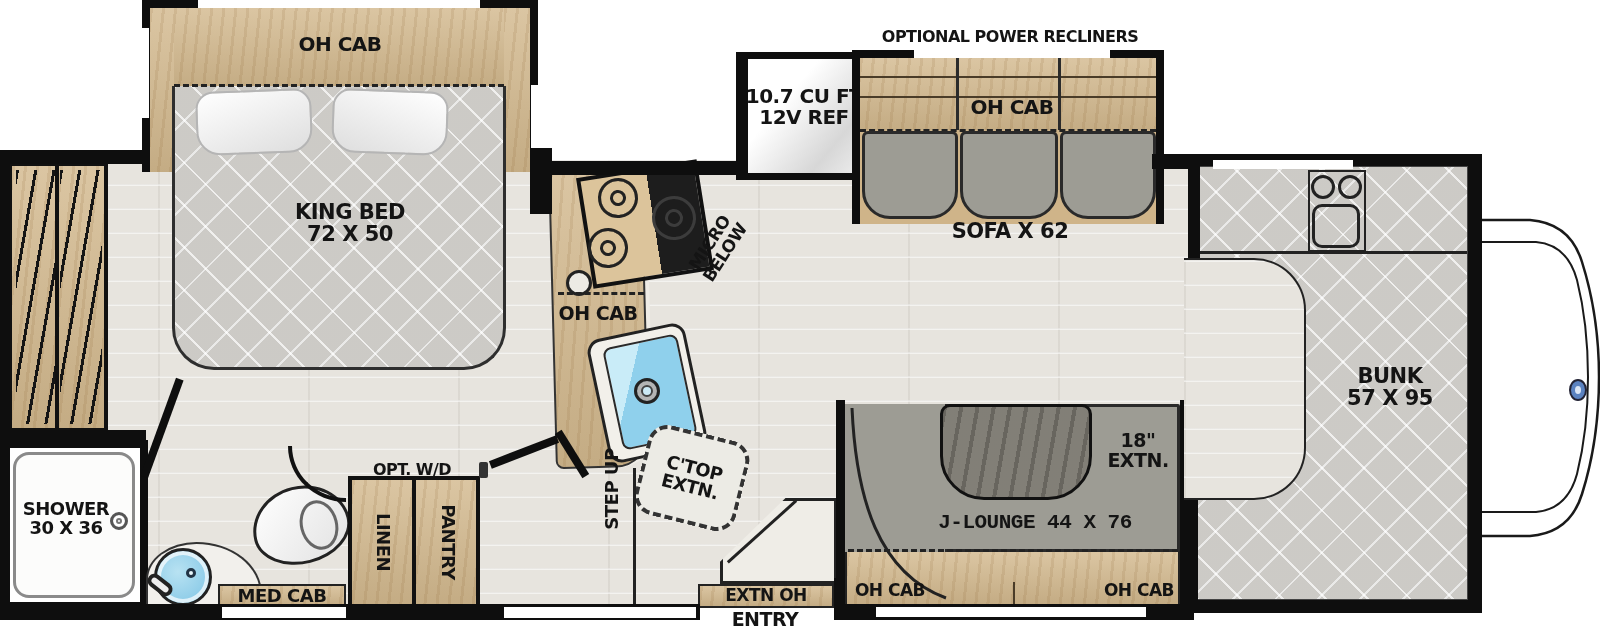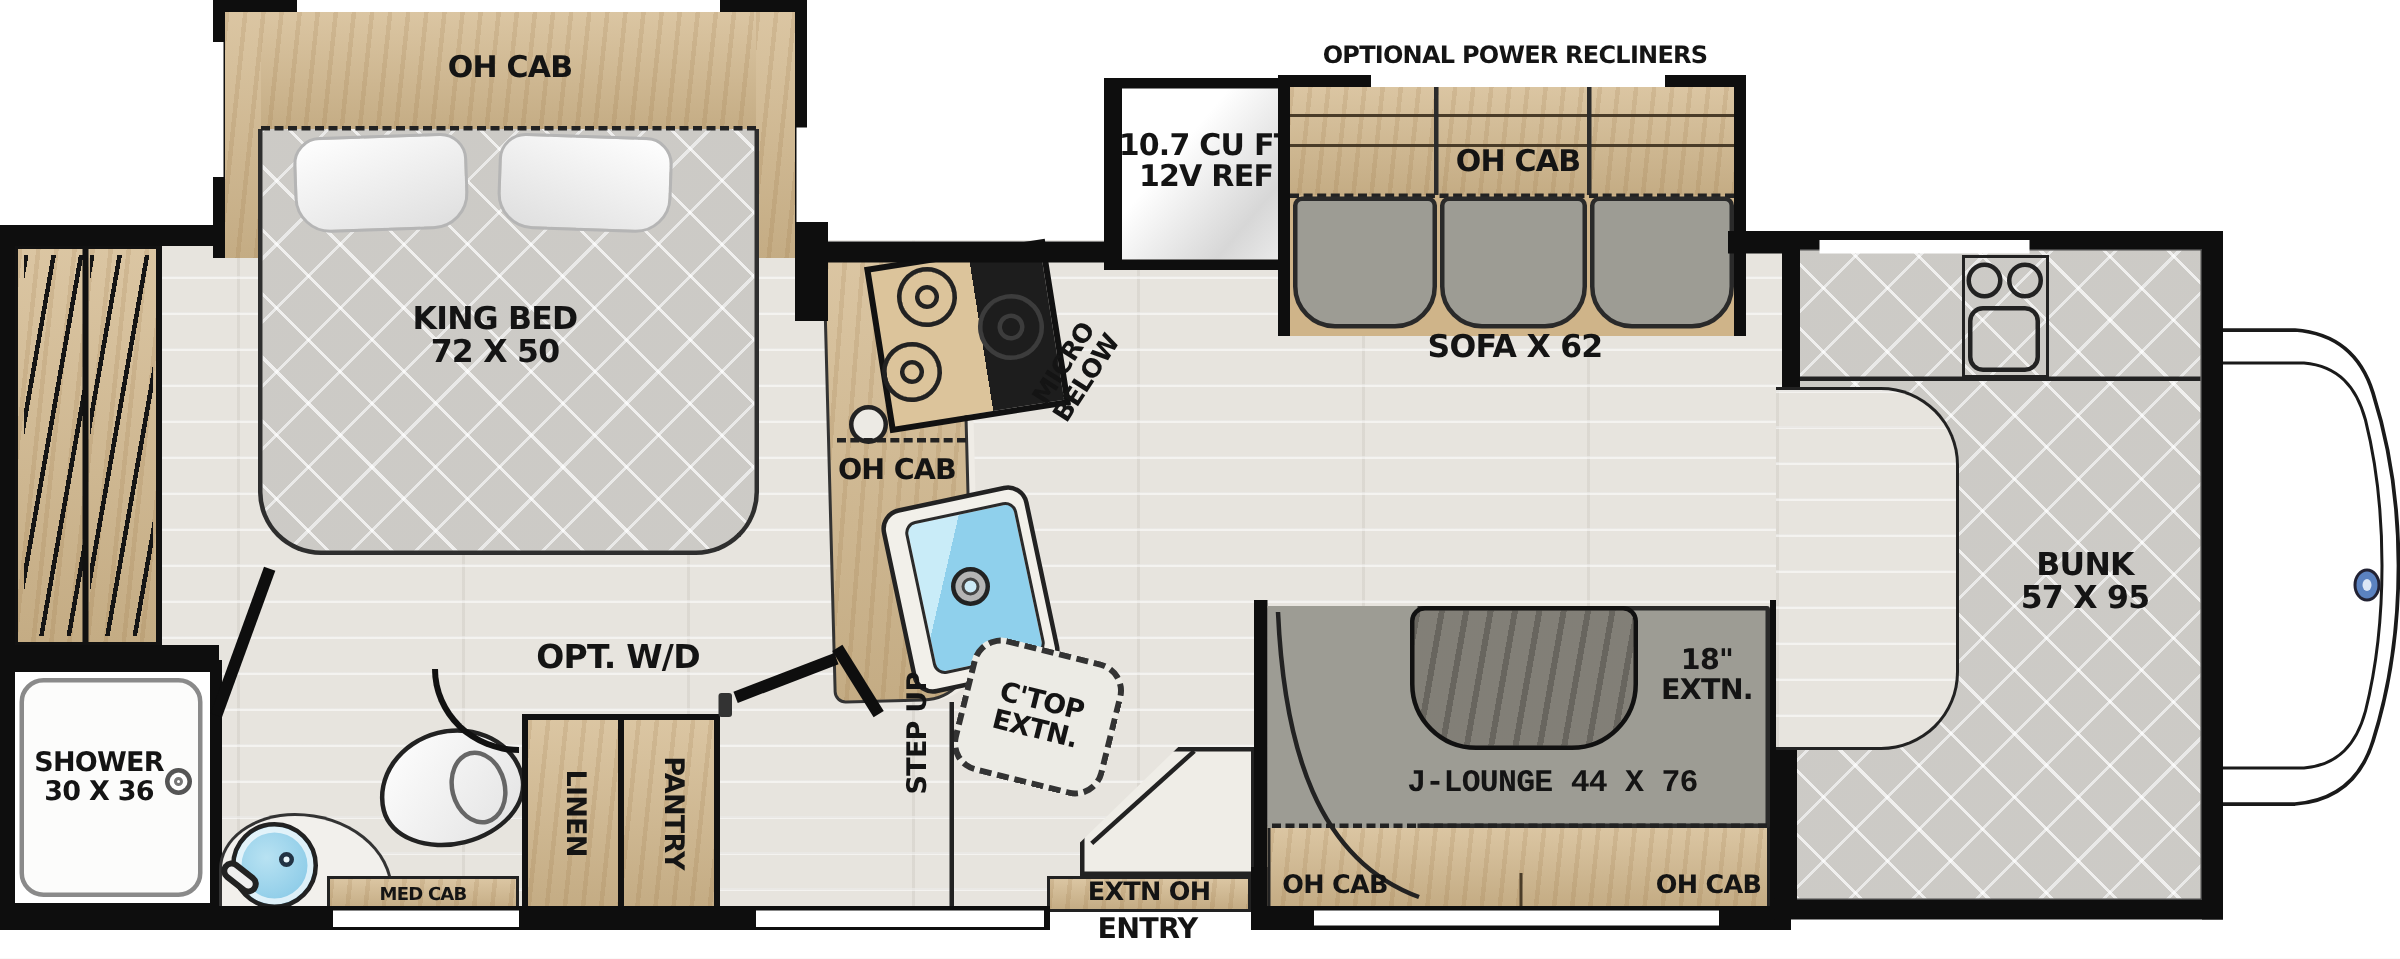--- a/index.html
+++ b/index.html
@@ -40,21 +40,21 @@
   <div class="abs wood" style="left:504px;top:8px;width:26px;height:164px;"></div>
   <div class="abs win" style="left:198px;top:0;width:282px;height:8px;"></div>
   <div class="abs win" style="left:142px;top:28px;width:7px;height:90px;"></div>
   <div class="abs win" style="left:531px;top:85px;width:7px;height:75px;"></div>
   <div class="abs lbl" style="left:230px;top:30px;width:220px;height:28px;font-size:20px;">OH CAB</div>
 
   <div class="abs quilt" style="left:172px;top:86px;width:334px;height:284px;border:3px solid #2e2e2e;border-top:none;border-radius:0 0 42px 42px;"></div>
   <div class="abs dashline" style="left:174px;top:84px;width:330px;height:0;"></div>
   <div class="abs" style="left:196px;top:90px;width:116px;height:64px;background:linear-gradient(160deg,#ffffff,#dedede);border:2px solid #b5b5b5;border-radius:18px 18px 24px 24px;transform:rotate(-2deg);"></div>
   <div class="abs" style="left:332px;top:90px;width:116px;height:64px;background:linear-gradient(200deg,#ffffff,#dedede);border:2px solid #b5b5b5;border-radius:18px 18px 24px 24px;transform:rotate(2deg);"></div>
-  <div class="abs lbl" style="left:230px;top:198px;width:200px;height:52px;font-size:21px;">
+  <div class="abs lbl" style="left:250px;top:198px;width:200px;height:52px;font-size:21px;">
     <span>KING BED</span>
     <span>72 X 50</span>
   </div>
 
   <div class="abs wood" style="left:8px;top:162px;width:100px;height:270px;border:4px solid #111;"></div>
   <div class="abs" style="left:16px;top:170px;width:40px;height:254px;background:repeating-linear-gradient(100deg,#151515 0 3px,rgba(0,0,0,0) 3px 18px);"></div>
   <div class="abs" style="left:60px;top:170px;width:42px;height:254px;background:repeating-linear-gradient(100deg,#151515 0 3px,rgba(0,0,0,0) 3px 18px);"></div>
   <div class="abs" style="left:55px;top:166px;width:4px;height:262px;background:#111;"></div>
   <div class="abs wall" style="left:0;top:430px;width:146px;height:14px;"></div>
 
@@ -65,26 +65,26 @@
     <span>30 X 36</span>
   </div>
   <div class="abs" style="left:110px;top:512px;width:18px;height:18px;border:3px solid #555;border-radius:50%;background:#fff;box-shadow:inset 0 0 0 3px #fff, inset 0 0 0 5px #777;"></div>
 
   <div class="abs" style="left:146px;top:542px;width:116px;height:64px;background:#f2f0ec;border:2px solid #333;border-bottom:none;border-radius:54px 70px 0 0 / 40px 56px 0 0;"></div>
   <div class="abs" style="left:154px;top:548px;width:58px;height:58px;border:3px solid #222;border-radius:50%;background:radial-gradient(circle at 40% 40%, #b8e2f2, #7cc3e4);box-shadow:inset 0 0 0 4px rgba(255,255,255,.7);"></div>
   <div class="abs" style="left:146px;top:578px;width:28px;height:14px;border:4px solid #222;border-radius:9px;background:#eee;transform:rotate(38deg);"></div>
   <div class="abs" style="left:186px;top:568px;width:10px;height:10px;border:3px solid #234;border-radius:50%;background:#e8f6fb;"></div>
   <div class="abs" style="left:252px;top:486px;width:98px;height:78px;background:linear-gradient(140deg,#ffffff,#e2e2e2);border:3px solid #222;border-radius:50% 50% 50% 50% / 55% 55% 45% 45%;transform:rotate(-14deg);"></div>
   <div class="abs" style="left:300px;top:500px;width:38px;height:50px;border:3px solid #666;border-radius:50%;transform:rotate(-14deg);"></div>
-  <div class="abs wood lbl" style="left:218px;top:584px;width:128px;height:24px;border:2px solid #222;font-size:12px;">MED CAB</div>
+  <div class="abs wood lbl" style="left:218px;top:584px;width:128px;height:24px;border:2px solid #222;font-size:18px;">MED CAB</div>
 
   <div class="abs" style="left:158px;top:376px;width:8px;height:104px;background:#0e0e0e;transform:rotate(20deg);"></div>
   <div class="abs" style="left:288px;top:446px;width:58px;height:56px;border-left:4px solid #111;border-bottom:4px solid #111;border-bottom-left-radius:100% 100%;"></div>
 
-  <div class="abs lbl" style="left:352px;top:429px;width:120px;height:20px;font-size:22px;">OPT. W/D</div>
+  <div class="abs lbl" style="left:352px;top:460px;width:120px;height:20px;font-size:16px;">OPT. W/D</div>
   <div class="abs wood" style="left:348px;top:476px;width:132px;height:132px;border:4px solid #111;"></div>
   <div class="abs" style="left:412px;top:478px;width:4px;height:128px;background:#111;"></div>
   <div class="abs lbl" style="left:343px;top:531px;width:80px;height:22px;font-size:18px;transform:rotate(90deg);">LINEN</div>
   <div class="abs lbl" style="left:398px;top:531px;width:100px;height:22px;font-size:18px;transform:rotate(90deg);">PANTRY</div>
   <div class="abs" style="left:479px;top:462px;width:9px;height:16px;background:#333;border-radius:2px;"></div>
 
   <div class="abs wood" style="left:552px;top:166px;width:94px;height:302px;border:2px solid #333;border-radius:0 2px 34px 8px;transform:rotate(-1.5deg);box-shadow:4px 0 0 #efece6;"></div>
 
   <div class="abs" style="left:584px;top:168px;width:122px;height:112px;transform:rotate(-9deg);border:4px solid #111;background:linear-gradient(90deg,#dcc49b 0 58%,#1d1d1d 58% 100%);"></div>
   <div class="abs" style="left:598px;top:178px;width:40px;height:40px;border:3px solid #222;border-radius:50%;transform:rotate(-9deg);box-shadow:inset 0 0 0 9px rgba(220,196,155,1), inset 0 0 0 12px #222;"></div>

